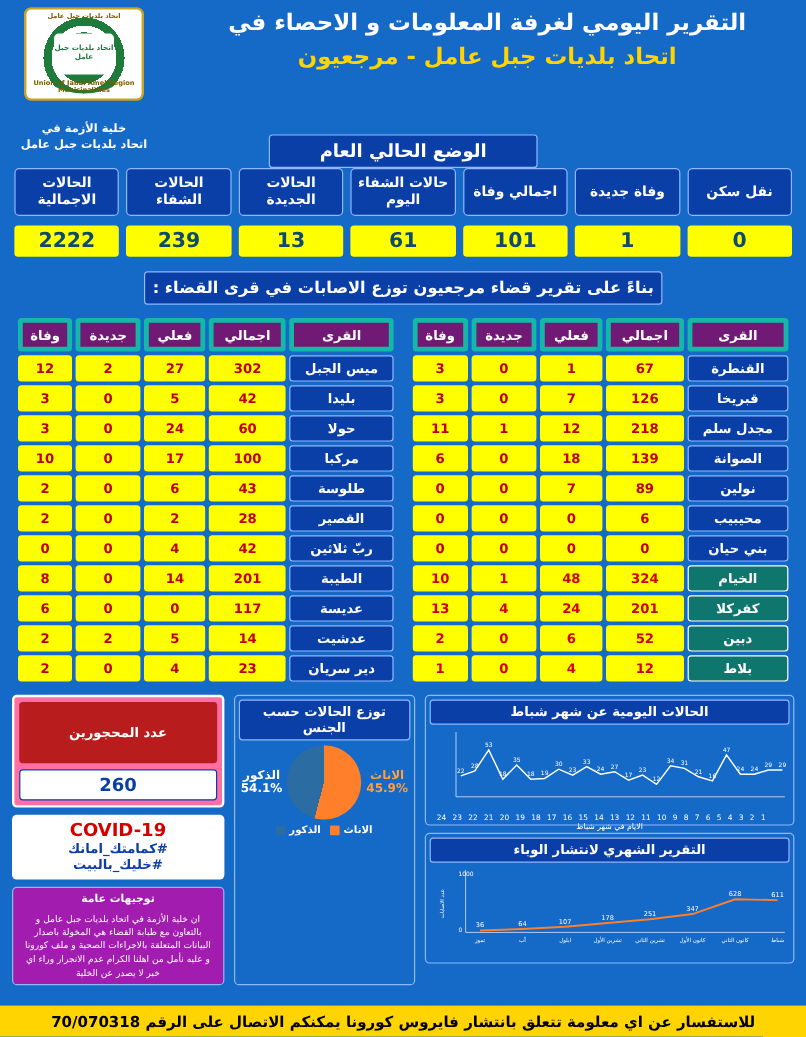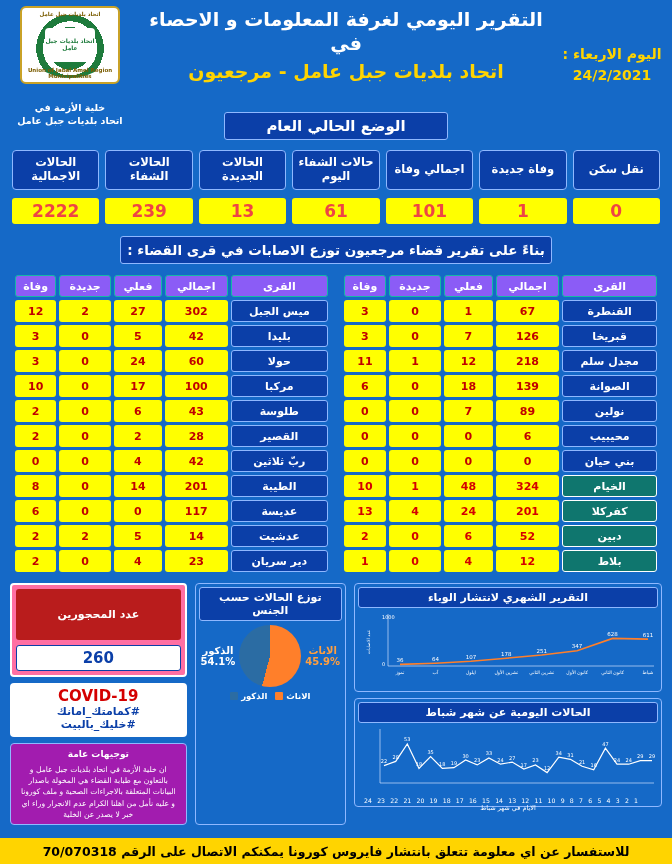--- a/index.html
+++ b/index.html
@@ -41,39 +41,39 @@
   .date-box{width:120px;text-align:center;padding-top:44px;color:#ffd400;font-size:14px;font-weight:bold;line-height:1.5;}
 
   
   .banner{
     margin:0 auto;width:222px;height:26px;background:#0b3fa8;border:1px solid #8fb8ff;border-radius:3px;
     display:flex;align-items:center;justify-content:center;color:#ffffff;font-size:15px;font-weight:bold;
   }
   .banner.wide{width:430px;margin-top:12px;font-size:13.5px;}
 
   
-  .kpi-row{display:flex;flex-direction:row-reverse;justify-content:center;gap:6px;margin-top:10px;padding:0 12px;}
+  .kpi-row{display:flex;flex-direction:row-reverse;justify-content:flex-start;gap:6px;padding:0 12px;}
   .kpi{width:90px;text-align:center;}
   .kpi .head{
     background:#0b3fa8;border:1px solid #8fb8ff;border-radius:4px;color:#ffffff;
     font-size:11.5px;font-weight:bold;height:38px;display:flex;align-items:center;justify-content:center;
     line-height:1.2;padding:0 2px;
   }
   .kpi .val{
-    margin-top:8px;background:#ffff00;border-radius:3px;color:#ef4444;font-weight:bold;
+    margin-top:8px;background:#ffff00;border-radius:3px;color:#0c4a6e;font-weight:bold;
     font-size:17px;height:26px;display:flex;align-items:center;justify-content:center;
   }
 
   
   .tables{display:flex;flex-direction:row-reverse;gap:10px;padding:8px 12px 0 12px;}
   .tbl{flex:1;border-collapse:separate;border-spacing:3px 3px;width:100%;}
   .tbl th,.tbl td{
     height:20px;font-size:11px;font-weight:bold;text-align:center;border-radius:3px;padding:0;
   }
-  .tbl th{background:#8b5cf6;border:1px solid #14b8a6;color:#ffffff;font-size:11px;}
+  .tbl th{background:#701a75;border:4px solid #14b8a6;color:#ffffff;font-size:11px;}
   .tbl td.town{background:#0b3fa8;border:1px solid #8fb8ff;color:#ffffff;}
   .tbl td.town.alert{background:#0f766e;border:1px solid #ffffff;color:#ffffff;}
   .tbl td.num{background:#ffff00;color:#c00000;}
   .tbl td.num.hl{color:#d40000;}
 
   
   .bottom{display:flex;flex-direction:row-reverse;gap:8px;padding:8px 10px 0 10px;}
   .left-col{width:200px;display:flex;flex-direction:column;gap:6px;}
   .right-col{flex:1;display:flex;flex-direction:column;gap:6px;}
 
@@ -137,24 +137,20 @@
         <div>خلية الأزمة في</div>
         <div>اتحاد بلديات جبل عامل</div>
       </div>
     </div>
 
     <div class="title-box">
       <div class="title1">التقرير اليومي لغرفة المعلومات و الاحصاء في</div>
       <div class="title2">اتحاد بلديات جبل عامل - مرجعيون</div>
     </div>
 
-    <div class="date-box">
-      <div>اليوم الاربعاء :</div>
-      <div>24/2/2021</div>
-    </div>
   </div>
 
   <div class="banner">الوضع الحالي العام</div>
 
   <div class="kpi-row">
     <div class="kpi">
       <div class="head">الحالات الاجمالية</div>
       <div class="val">2222</div>
     </div>
     <div class="kpi">
@@ -409,54 +405,20 @@
             <b>الذكور</b>
           </span>
         <span>
             <i class="sw f"></i>
             <b>الاناث</b>
           </span>
       </div>
     </div>
 
     <div class="right-col">
-
-      <div class="panel">
-        <div class="panel-title">التقرير الشهري لانتشار الوباء</div>
-        <div class="chart-area monthly">
-          <svg class="chart-svg" width="300" height="74" viewBox="0 0 300 74" preserveAspectRatio="none">
-            <line x1="30" y1="4" x2="30" y2="56" stroke="#cfe0ff" stroke-width="0.7"></line>
-            <line x1="30" y1="56" x2="296" y2="56" stroke="#cfe0ff" stroke-width="0.7"></line>
-            <text x="24" y="9" fill="#ffffff" font-size="5" text-anchor="end" id="mYmax">1000</text>
-            <text x="24" y="56" fill="#ffffff" font-size="5" text-anchor="end" id="mYmin">0</text>
-            <text x="12" y="32" fill="#ffffff" font-size="4.5" transform="rotate(-90 12,32)" text-anchor="middle">عدد الاصابات</text>
-            <polyline id="monthlyLine" fill="none" stroke="#ff7f2a" stroke-width="1.6" points="42.0,54.4 77.4,53.2 112.9,51.3 148.3,48.2 183.7,45.0 219.1,40.7 254.6,28.4 290.0,29.1"></polyline>
-            <g id="monthlyLabels">
-                <text x="42.0" y="51.9" fill="#ffffff" font-size="5.5" text-anchor="middle">36</text>
-                <text x="77.4" y="50.7" fill="#ffffff" font-size="5.5" text-anchor="middle">64</text>
-                <text x="112.9" y="48.8" fill="#ffffff" font-size="5.5" text-anchor="middle">107</text>
-                <text x="148.3" y="45.7" fill="#ffffff" font-size="5.5" text-anchor="middle">178</text>
-                <text x="183.7" y="42.5" fill="#ffffff" font-size="5.5" text-anchor="middle">251</text>
-                <text x="219.1" y="38.2" fill="#ffffff" font-size="5.5" text-anchor="middle">347</text>
-                <text x="254.6" y="25.9" fill="#ffffff" font-size="5.5" text-anchor="middle">628</text>
-                <text x="290.0" y="26.6" fill="#ffffff" font-size="5.5" text-anchor="middle">611</text>
-              </g>
-            <g id="monthlyX">
-                <text x="42.0" y="64" fill="#ffffff" font-size="4.6" text-anchor="middle">تموز</text>
-                <text x="77.4" y="64" fill="#ffffff" font-size="4.6" text-anchor="middle">آب</text>
-                <text x="112.9" y="64" fill="#ffffff" font-size="4.6" text-anchor="middle">ايلول</text>
-                <text x="148.3" y="64" fill="#ffffff" font-size="4.6" text-anchor="middle">تشرين الأول</text>
-                <text x="183.7" y="64" fill="#ffffff" font-size="4.6" text-anchor="middle">تشرين الثاني</text>
-                <text x="219.1" y="64" fill="#ffffff" font-size="4.6" text-anchor="middle">كانون الأول</text>
-                <text x="254.6" y="64" fill="#ffffff" font-size="4.6" text-anchor="middle">كانون الثاني</text>
-                <text x="290.0" y="64" fill="#ffffff" font-size="4.6" text-anchor="middle">شباط</text>
-              </g>
-          </svg>
-        </div>
-      </div>
 
       <div class="panel">
         <div class="panel-title">الحالات اليومية عن شهر شباط</div>
         <div class="chart-area">
           <svg class="chart-svg" width="300" height="72" viewBox="0 0 300 72" preserveAspectRatio="none">
             <line x1="22" y1="4" x2="22" y2="58" stroke="#cfe0ff" stroke-width="0.7"></line>
             <line x1="22" y1="58" x2="296" y2="58" stroke="#cfe0ff" stroke-width="0.7"></line>
             <polyline id="dailyLine" fill="none" stroke="#ffffff" stroke-width="1.2" points="26.0,40.6 37.7,36.4 49.3,18.9 61.0,43.4 72.6,31.5 84.3,43.4 95.9,42.7 107.6,35.0 119.2,39.9 130.9,32.9 142.5,39.2 154.2,37.1 165.8,44.1 177.5,39.9 189.1,47.6 200.8,32.2 212.4,34.3 224.1,41.3 235.7,44.8 247.4,23.1 259.0,39.2 270.7,39.2 282.3,35.7 294.0,35.7"></polyline>
             <g id="dailyLabels">
                 <text x="26.0" y="38.1" fill="#ffffff" font-size="5" text-anchor="middle">22</text>
@@ -509,17 +471,51 @@
               <div>20</div>
               <div>21</div>
               <div>22</div>
               <div>23</div>
               <div>24</div>
             </div>
           <div class="axis-title">الايام في شهر شباط</div>
         </div>
       </div>
 
+      <div class="panel">
+        <div class="panel-title">التقرير الشهري لانتشار الوباء</div>
+        <div class="chart-area monthly">
+          <svg class="chart-svg" width="300" height="74" viewBox="0 0 300 74" preserveAspectRatio="none">
+            <line x1="30" y1="4" x2="30" y2="56" stroke="#cfe0ff" stroke-width="0.7"></line>
+            <line x1="30" y1="56" x2="296" y2="56" stroke="#cfe0ff" stroke-width="0.7"></line>
+            <text x="24" y="9" fill="#ffffff" font-size="5" text-anchor="end" id="mYmax">1000</text>
+            <text x="24" y="56" fill="#ffffff" font-size="5" text-anchor="end" id="mYmin">0</text>
+            <text x="12" y="32" fill="#ffffff" font-size="4.5" transform="rotate(-90 12,32)" text-anchor="middle">عدد الاصابات</text>
+            <polyline id="monthlyLine" fill="none" stroke="#ff7f2a" stroke-width="1.6" points="42.0,54.4 77.4,53.2 112.9,51.3 148.3,48.2 183.7,45.0 219.1,40.7 254.6,28.4 290.0,29.1"></polyline>
+            <g id="monthlyLabels">
+                <text x="42.0" y="51.9" fill="#ffffff" font-size="5.5" text-anchor="middle">36</text>
+                <text x="77.4" y="50.7" fill="#ffffff" font-size="5.5" text-anchor="middle">64</text>
+                <text x="112.9" y="48.8" fill="#ffffff" font-size="5.5" text-anchor="middle">107</text>
+                <text x="148.3" y="45.7" fill="#ffffff" font-size="5.5" text-anchor="middle">178</text>
+                <text x="183.7" y="42.5" fill="#ffffff" font-size="5.5" text-anchor="middle">251</text>
+                <text x="219.1" y="38.2" fill="#ffffff" font-size="5.5" text-anchor="middle">347</text>
+                <text x="254.6" y="25.9" fill="#ffffff" font-size="5.5" text-anchor="middle">628</text>
+                <text x="290.0" y="26.6" fill="#ffffff" font-size="5.5" text-anchor="middle">611</text>
+              </g>
+            <g id="monthlyX">
+                <text x="42.0" y="64" fill="#ffffff" font-size="4.6" text-anchor="middle">تموز</text>
+                <text x="77.4" y="64" fill="#ffffff" font-size="4.6" text-anchor="middle">آب</text>
+                <text x="112.9" y="64" fill="#ffffff" font-size="4.6" text-anchor="middle">ايلول</text>
+                <text x="148.3" y="64" fill="#ffffff" font-size="4.6" text-anchor="middle">تشرين الأول</text>
+                <text x="183.7" y="64" fill="#ffffff" font-size="4.6" text-anchor="middle">تشرين الثاني</text>
+                <text x="219.1" y="64" fill="#ffffff" font-size="4.6" text-anchor="middle">كانون الأول</text>
+                <text x="254.6" y="64" fill="#ffffff" font-size="4.6" text-anchor="middle">كانون الثاني</text>
+                <text x="290.0" y="64" fill="#ffffff" font-size="4.6" text-anchor="middle">شباط</text>
+              </g>
+          </svg>
+        </div>
+      </div>
+
     </div>
   </div>
 
   <div class="footer">للاستفسار عن اي معلومة تتعلق بانتشار فايروس كورونا يمكنكم الاتصال على الرقم  70/070318</div>
 </div>
 
 </body></html>

